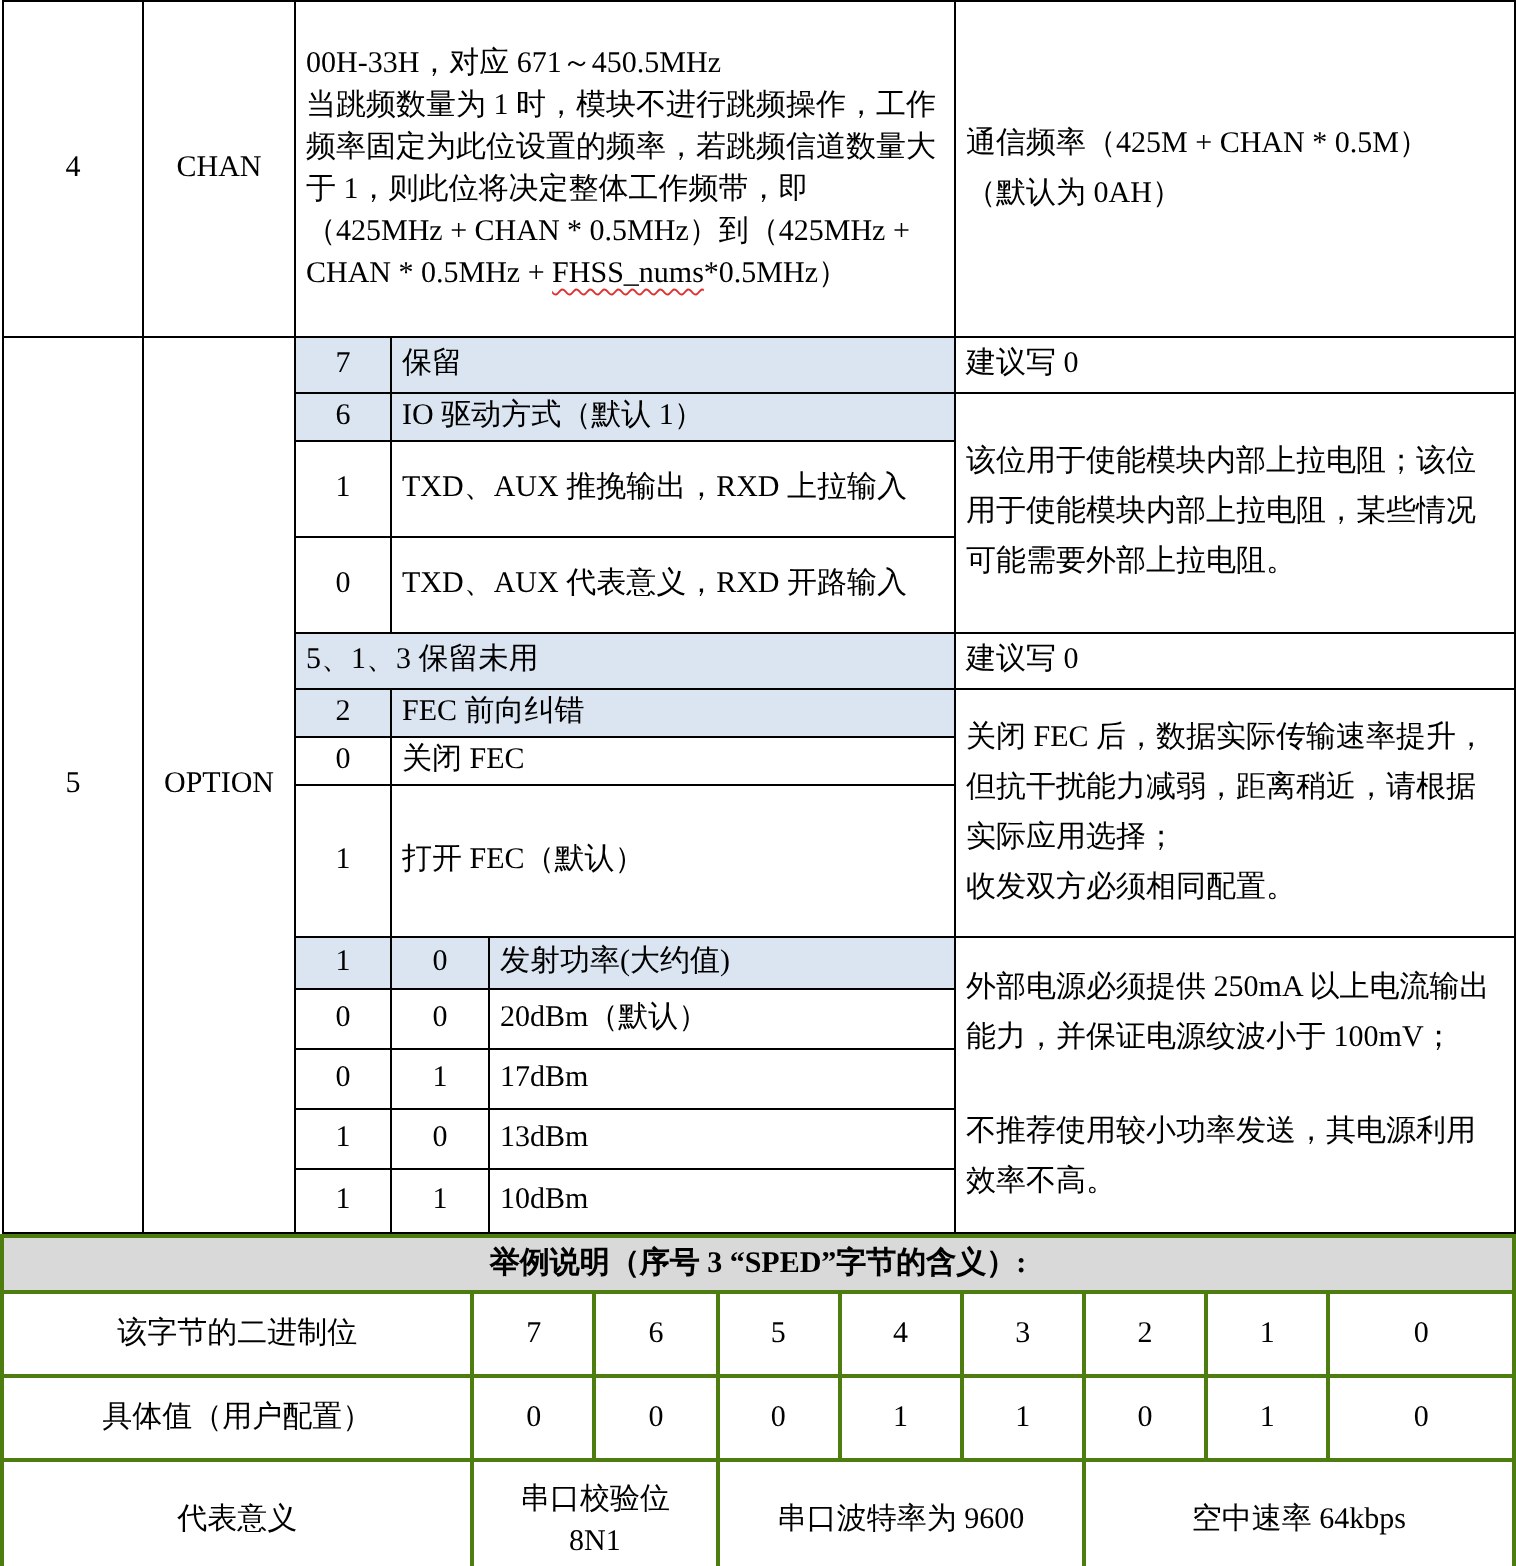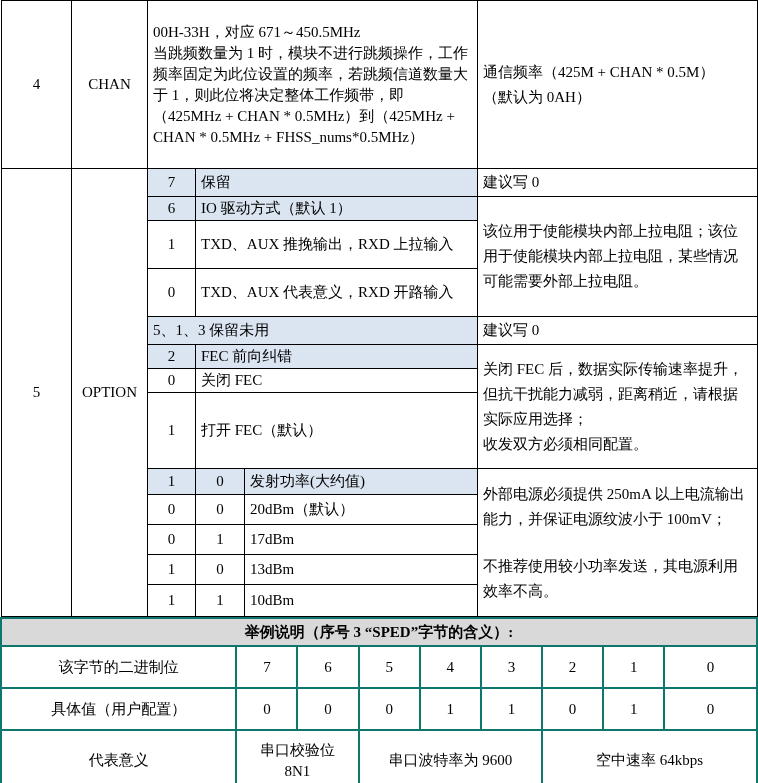--- a/index.html
+++ b/index.html
@@ -8,26 +8,26 @@
   td{border:1px solid #000;font-size:15px;line-height:21px;padding:1px 5px;overflow:hidden;vertical-align:middle;}
   
   #regTable{width:756px;margin-left:1px;}
   #regTable .c-idx{width:70px;} #regTable .c-name{width:76px;}
   #regTable .c-b1{width:48px;} #regTable .c-b0{width:49px;}
   #regTable .c-desc{width:233px;} #regTable .c-note{width:280px;}
   .ctr{text-align:center;}
   .blue{background:#dbe5f1;}
   .note{line-height:25px;margin-left:45px;}
   .desc-cell{line-height:21px;}
-  .squiggle{text-decoration-style:wavy;text-decoration-color:#e03030;text-decoration-thickness:1px;text-underline-offset:3px;}
+  .squiggle{text-decoration:underline;text-decoration-style:wavy;text-decoration-color:#e03030;text-decoration-thickness:1px;text-underline-offset:3px;}
   tr.h168{height:168px;} tr.h24{height:24px;} tr.h48{height:48px;} tr.h76{height:76px;}
   tr.h26{height:26px;} tr.h30{height:30px;} tr.h32{height:32px;}
   
   #exTable{width:758px;}
-  #exTable td{border:2px solid #0f766e;font-size:15px;}
+  #exTable td{border:2px solid #4d7c0f;font-size:15px;}
   #exTable .c-lab{width:231px;}
   #exTable .c-s{width:60px;} #exTable .c-last{width:91px;}
   #exTable .title-cell{background:#d9d9d9;font-weight:bold;text-align:center;height:24px;}
   tr.h29{height:42px;} tr.h61{height:61px;margin-left:48px;} tr.h28{height:28px;}
   .gap{height:22px;}
 </style>
 </head>
 <body>
 
 <table id="regTable">

